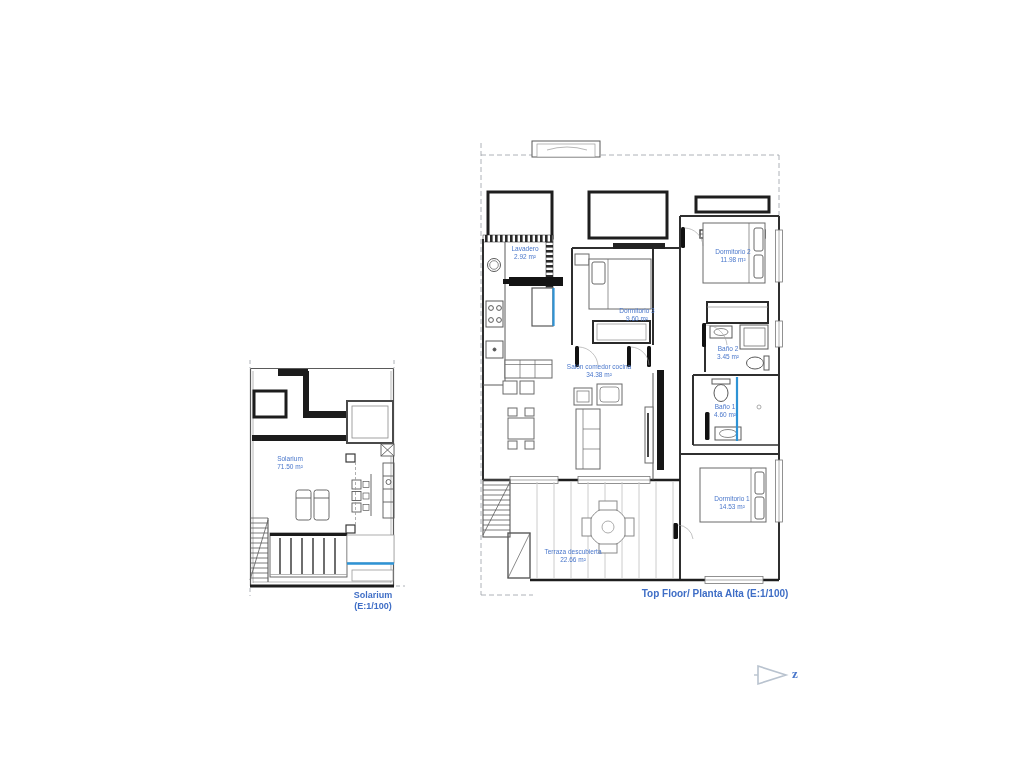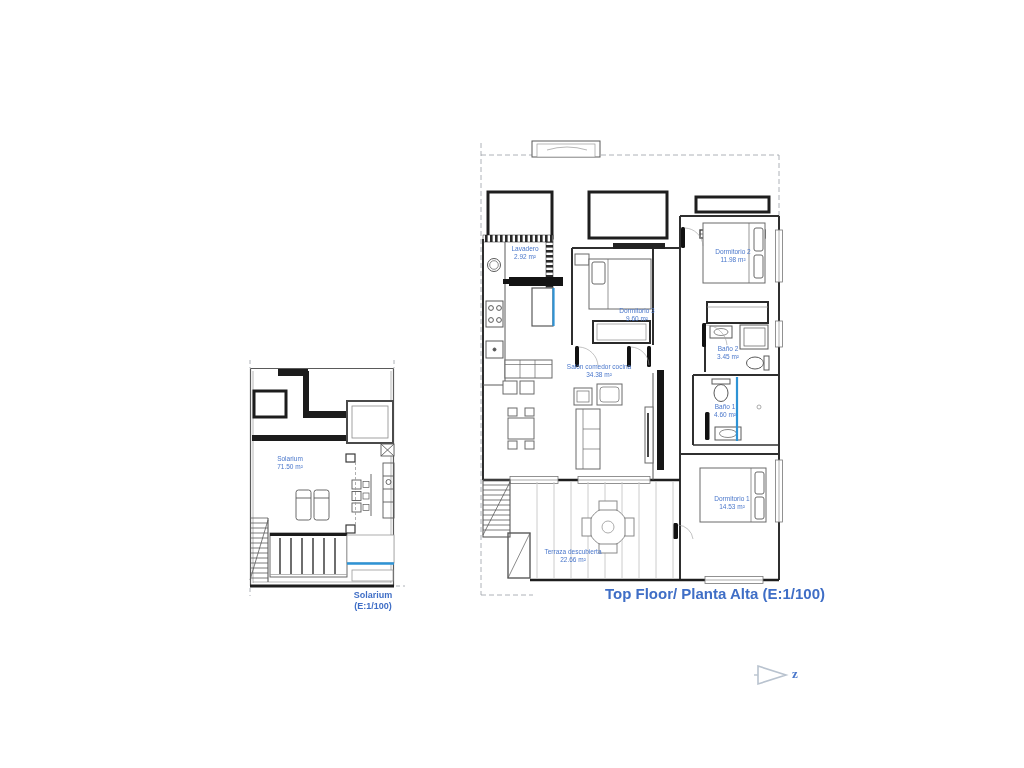--- a/index.html
+++ b/index.html
@@ -5,21 +5,21 @@
   html,body{margin:0;padding:0;background:#fff;}
   .canvas{position:relative;width:1024px;height:768px;background:#ffffff;overflow:hidden;
           font-family:"Liberation Sans",sans-serif;}
   .plan{position:absolute;}
   #plan-solarium{left:240px;top:358px;width:170px;height:300px;}
   #plan-topfloor{left:475px;top:135px;width:310px;height:480px;}
   svg{display:block;position:absolute;left:0;top:0;}
   .room-label{position:absolute;transform:translate(-50%,-50%);text-align:center;
               color:var(--label_blue,#4a77cb);font-size:6.5px;line-height:1.2;white-space:nowrap;}
   .plan-title{position:absolute;transform:translate(-50%,-50%);text-align:center;font-weight:bold;
-              color:var(--title_blue,#3f6ec6);font-size:15px;line-height:1.25;white-space:nowrap;}
+              color:var(--title_blue,#3f6ec6);font-size:10px;line-height:1.25;white-space:nowrap;}
   #north-indicator{position:absolute;left:752px;top:662px;width:74px;height:28px;}
   .north-z{position:absolute;left:40px;top:4px;color:var(--label_blue,#4a77cb);
            font-family:"Liberation Serif",serif;font-weight:bold;font-size:13px;}
 </style>
 </head>
 <body>
 
 <div class="canvas">
 
   <div class="plan" id="plan-solarium">

